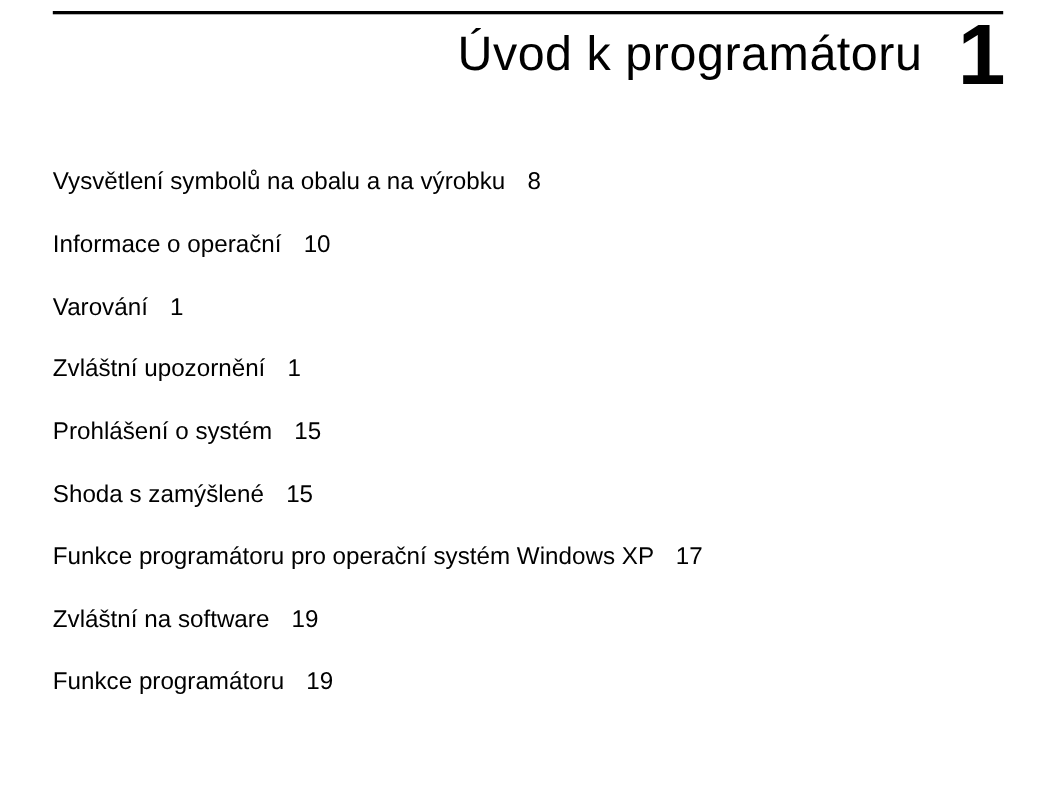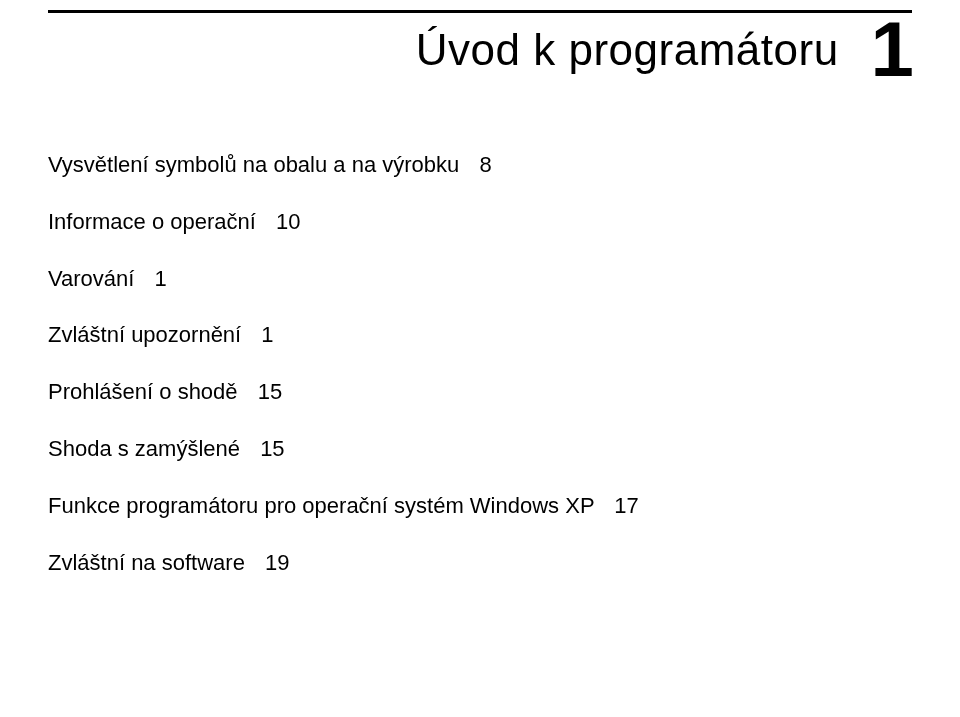--- a/index.html
+++ b/index.html
@@ -91,31 +91,35 @@
     </div>
     <div class="toc-row">
       <span class="toc-label">Varování</span>
       <span class="toc-page">1</span>
     </div>
     <div class="toc-row">
       <span class="toc-label">Zvláštní upozornění</span>
       <span class="toc-page">1</span>
     </div>
     <div class="toc-row">
-      <span class="toc-label">Prohlášení o shodě</span>
+      <span class="toc-label">Prohlášení o systém</span>
       <span class="toc-page">15</span>
     </div>
     <div class="toc-row">
       <span class="toc-label">Shoda s zamýšlené</span>
       <span class="toc-page">15</span>
     </div>
     <div class="toc-row">
       <span class="toc-label">Funkce programátoru pro operační systém Windows XP</span>
       <span class="toc-page">17</span>
     </div>
     <div class="toc-row">
       <span class="toc-label">Zvláštní na software</span>
       <span class="toc-page">19</span>
     </div>
+    <div class="toc-row">
+      <span class="toc-label">Funkce programátoru</span>
+      <span class="toc-page">19</span>
+    </div>
 
   </div>
 
 </div>
 
 </body></html>

